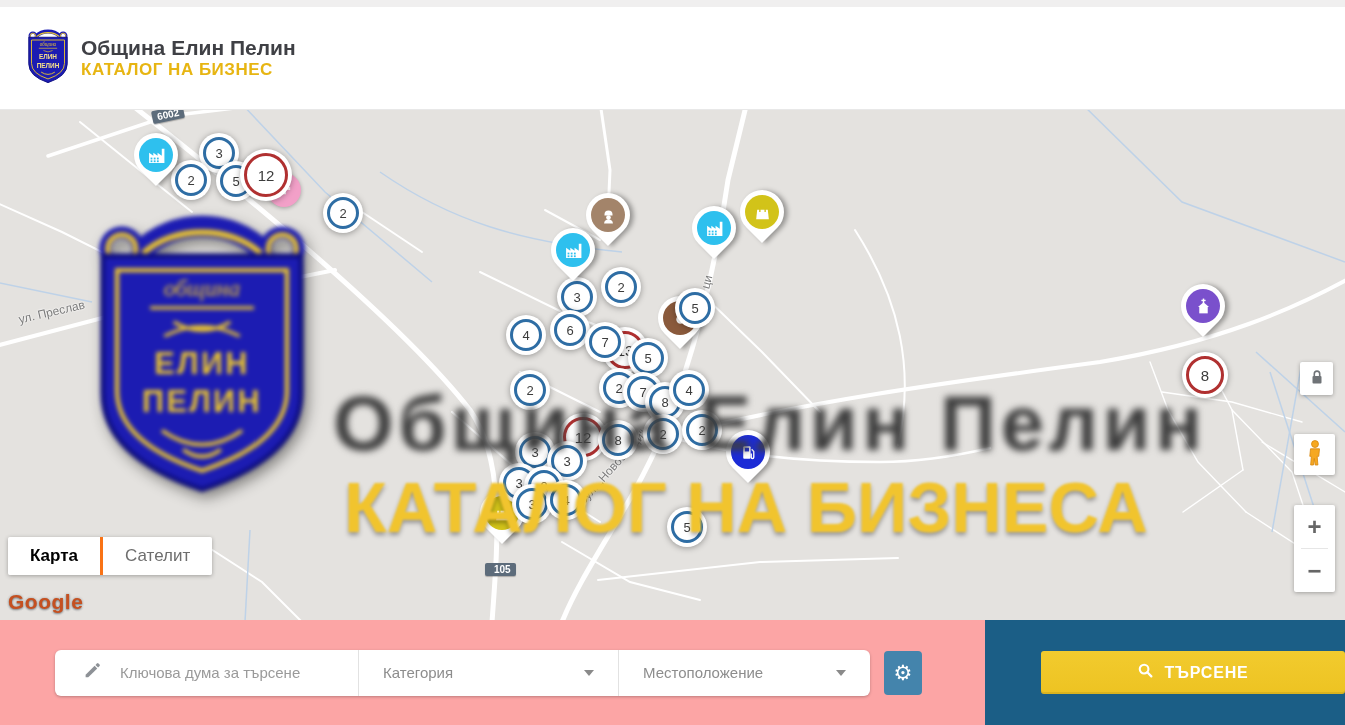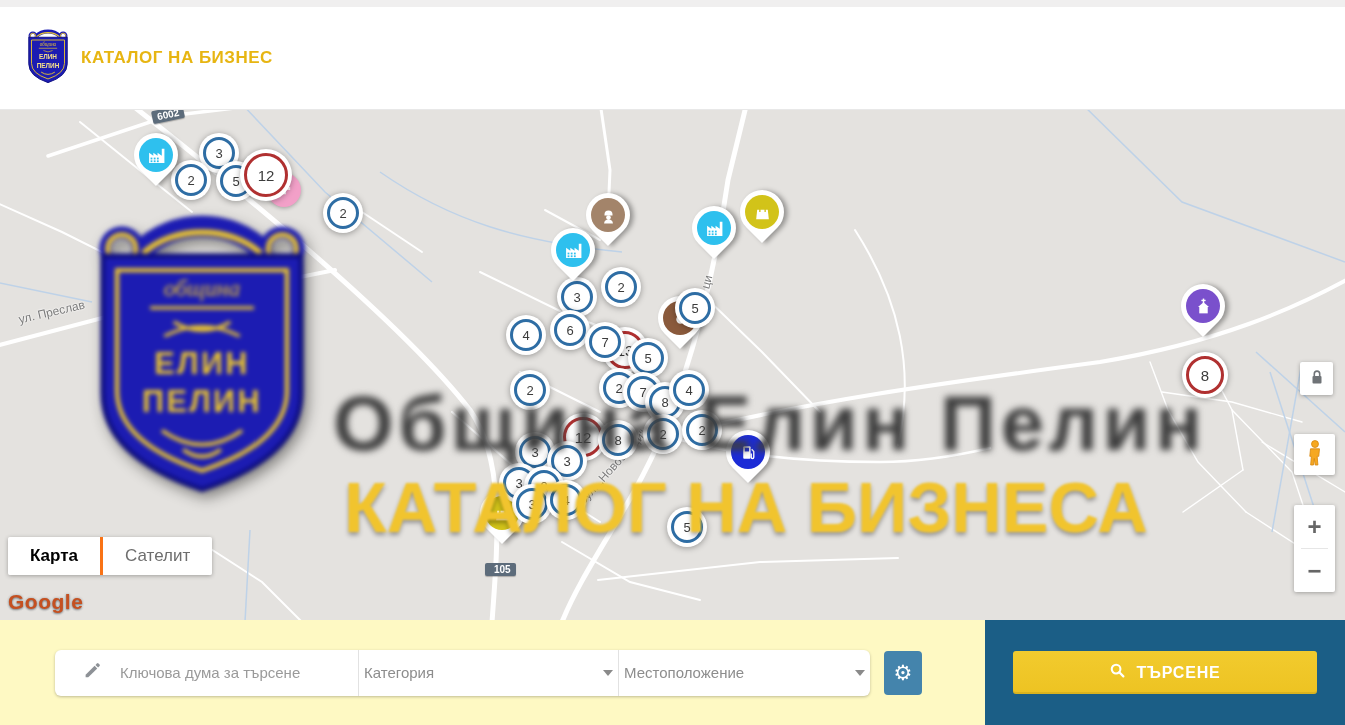--- a/index.html
+++ b/index.html
@@ -57,27 +57,27 @@
     display:flex;align-items:center;justify-content:center;z-index:6;cursor:pointer;border:none;}
   .lock-btn{left:1300px;top:252px;width:33px;height:33px;}
   .pegman-btn{left:1294px;top:324px;width:41px;height:41px;}
   .zoomctl{position:absolute;left:1294px;top:395px;width:41px;height:87px;background:#fff;z-index:6;
     box-shadow:0 1px 4px rgba(0,0,0,.3);border-radius:2px;display:flex;flex-direction:column;}
   .zoomctl button{flex:1;border:none;background:none;font-size:24px;font-weight:bold;color:#666;
     cursor:pointer;font-family:inherit;line-height:1;}
   .zoomctl .sep{height:1px;background:#e6e6e6;margin:0 7px;}
   
   .searchbar{display:flex;height:105px;}
-  .sb-left{width:985px;background:#fef9c3;display:flex;align-items:center;box-sizing:border-box;padding-left:55px;}
-  .sb-right{width:360px;background:#1b5e86;display:flex;align-items:center;justify-content:center;}
+  .sb-left{width:985px;background:#fca5a5;display:flex;align-items:center;box-sizing:border-box;padding-left:55px;}
+  .sb-right{width:360px;background:#1b5e86;display:flex;align-items:center;justify-content:flex-end;}
   .sb-box{display:flex;align-items:center;background:#fff;border-radius:6px;height:46px;width:815px;
     box-shadow:0 1px 3px rgba(0,0,0,.25);}
   .sb-sec{display:flex;align-items:center;height:100%;box-sizing:border-box;}
   .sec-keyword{width:303px;padding-left:28px;gap:16px;}
-  .sec-select{border-left:1px solid #e2e2e2;justify-content:space-between;padding:0 5px;cursor:pointer;}
+  .sec-select{border-left:1px solid #e2e2e2;justify-content:space-between;padding:0 24px;cursor:pointer;}
   .sec-cat{width:260px;}
   .sec-loc{width:252px;}
   .sb-box input{border:none;outline:none;font-size:15px;color:#444;width:230px;font-family:inherit;}
   .sb-box input::placeholder{color:#9a9a9a;}
   .sel-label{font-size:15px;color:#8d8d8d;}
   .caret{width:0;height:0;border-left:5px solid transparent;border-right:5px solid transparent;
     border-top:6px solid #8a8a8a;}
   .gear-btn{margin-left:14px;width:38px;height:44px;border:none;border-radius:4px;background:#4484ac;
     color:#fff;font-size:21px;cursor:pointer;display:flex;align-items:center;justify-content:center;
     font-family:"DejaVu Sans",sans-serif;}
@@ -104,20 +104,21 @@
         <path d="M8,18 h84 v58 q0,27 -42,41 q-42,-14 -42,-41 z" fill="#1c1cb2" stroke="#0d0d80" stroke-width="2"></path>
         <path d="M14,24 h72 v51 q0,22 -36,34 q-36,-12 -36,-34 z" fill="none" stroke="#e8c330" stroke-width="2"></path>
         <text x="50" y="36" text-anchor="middle" font-size="11" font-style="italic" fill="#e8c330" font-family="Liberation Serif, serif">община</text>
         <path d="M30,42 h40 M40,47 q10,6 20,0" fill="none" stroke="#e8c330" stroke-width="1.5"></path>
         <text x="50" y="66" text-anchor="middle" font-size="14" font-weight="bold" fill="#f5e08a">ЕЛИН</text>
         <text x="50" y="84" text-anchor="middle" font-size="14" font-weight="bold" fill="#f5e08a">ПЕЛИН</text>
         <path d="M35,94 q15,10 30,0" fill="none" stroke="#e8c330" stroke-width="2"></path>
       </svg>
     </span>
     <div class="brand-text">
+      <span class="brand-title">Община Елин Пелин</span>
       <span class="brand-subtitle">КАТАЛОГ НА БИЗНЕС</span>
     </div>
   </div>
 </div>
 
 <div class="map">
   <svg class="roads" width="1345" height="510">
     <g stroke="#ffffff" fill="none" stroke-linecap="round">
       <path d="M128,-8 C240,80 400,210 470,300 C505,350 498,430 492,512" stroke-width="5"></path>
       <path d="M-8,237 L125,202 L335,160" stroke-width="4"></path>

